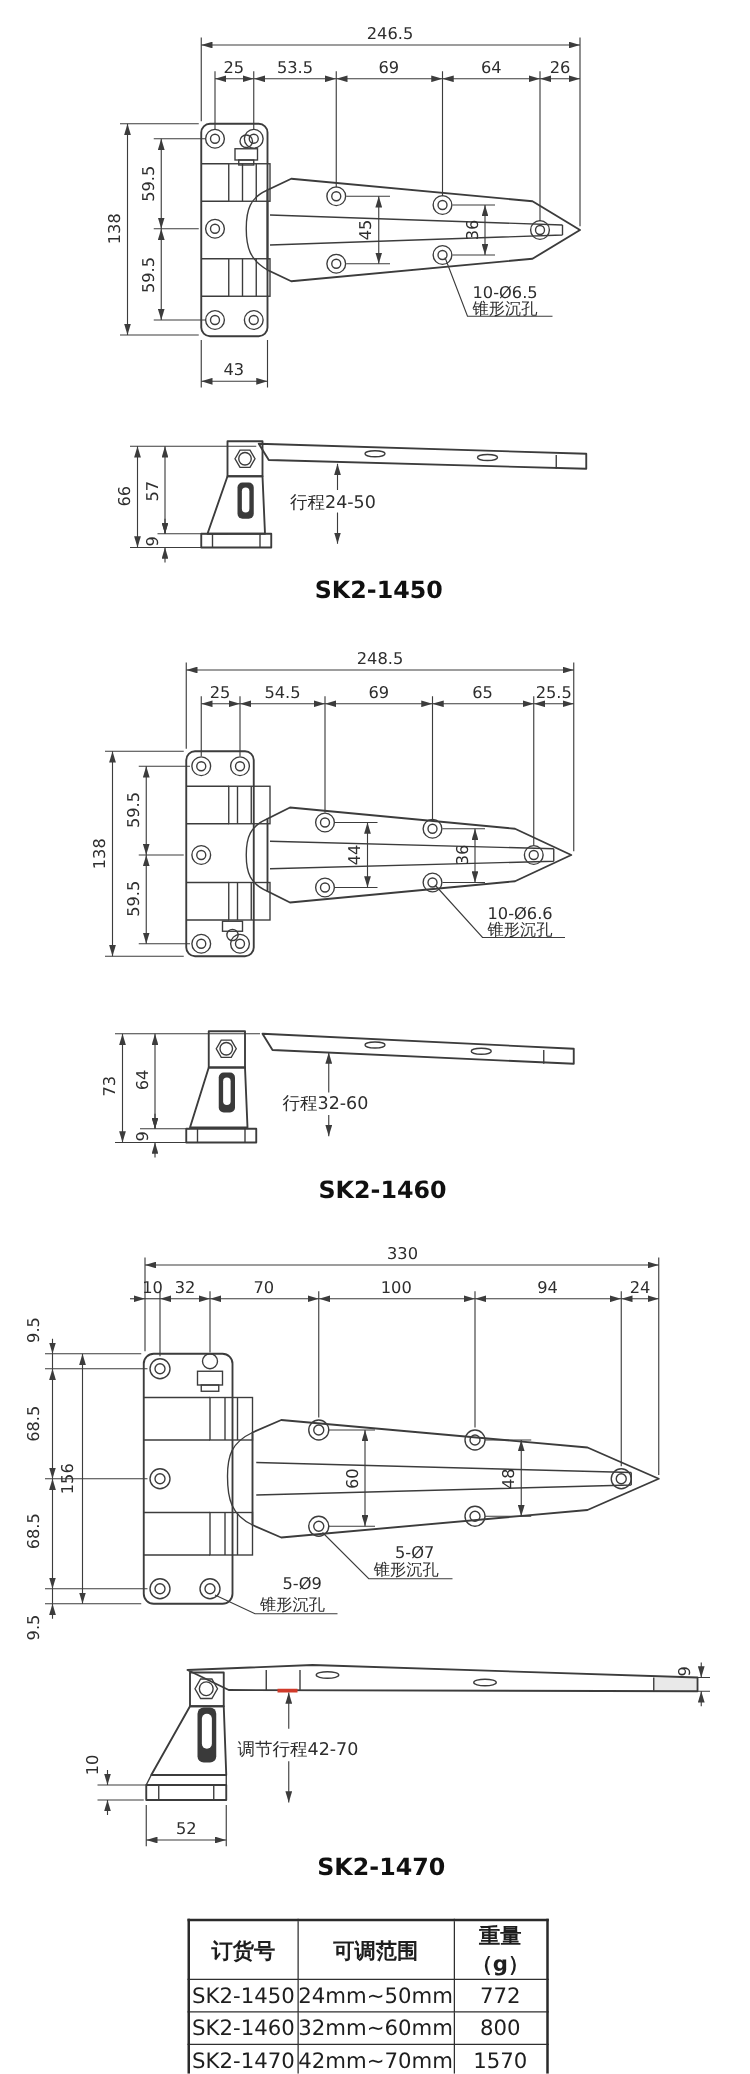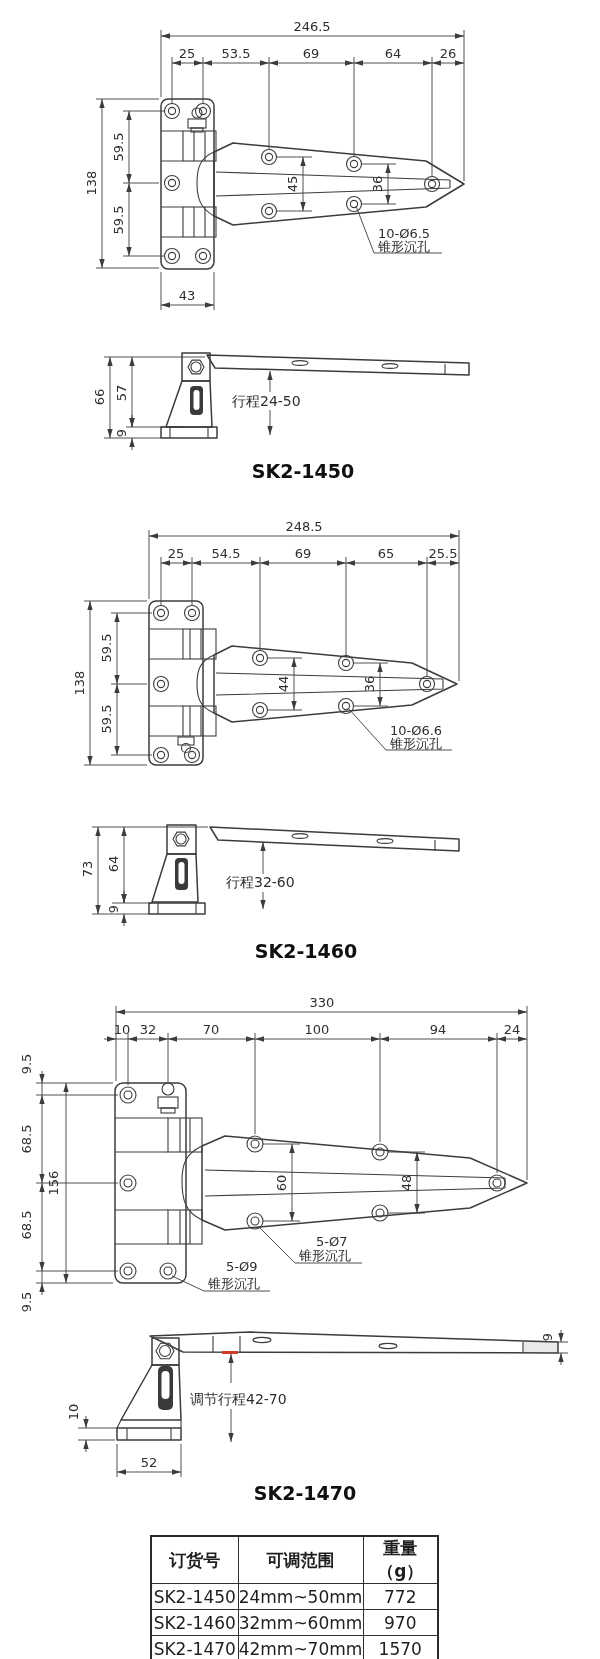--- a/index.html
+++ b/index.html
@@ -393,21 +393,21 @@
   </thead>
   <tbody>
     <tr>
       <td>SK2-1450</td>
       <td>24mm~50mm</td>
       <td>772</td>
     </tr>
     <tr>
       <td>SK2-1460</td>
       <td>32mm~60mm</td>
-      <td>970</td>
+      <td>800</td>
     </tr>
     <tr>
       <td>SK2-1470</td>
       <td>42mm~70mm</td>
       <td>1570</td>
     </tr>
   </tbody>
 </table>
 
 </div>

